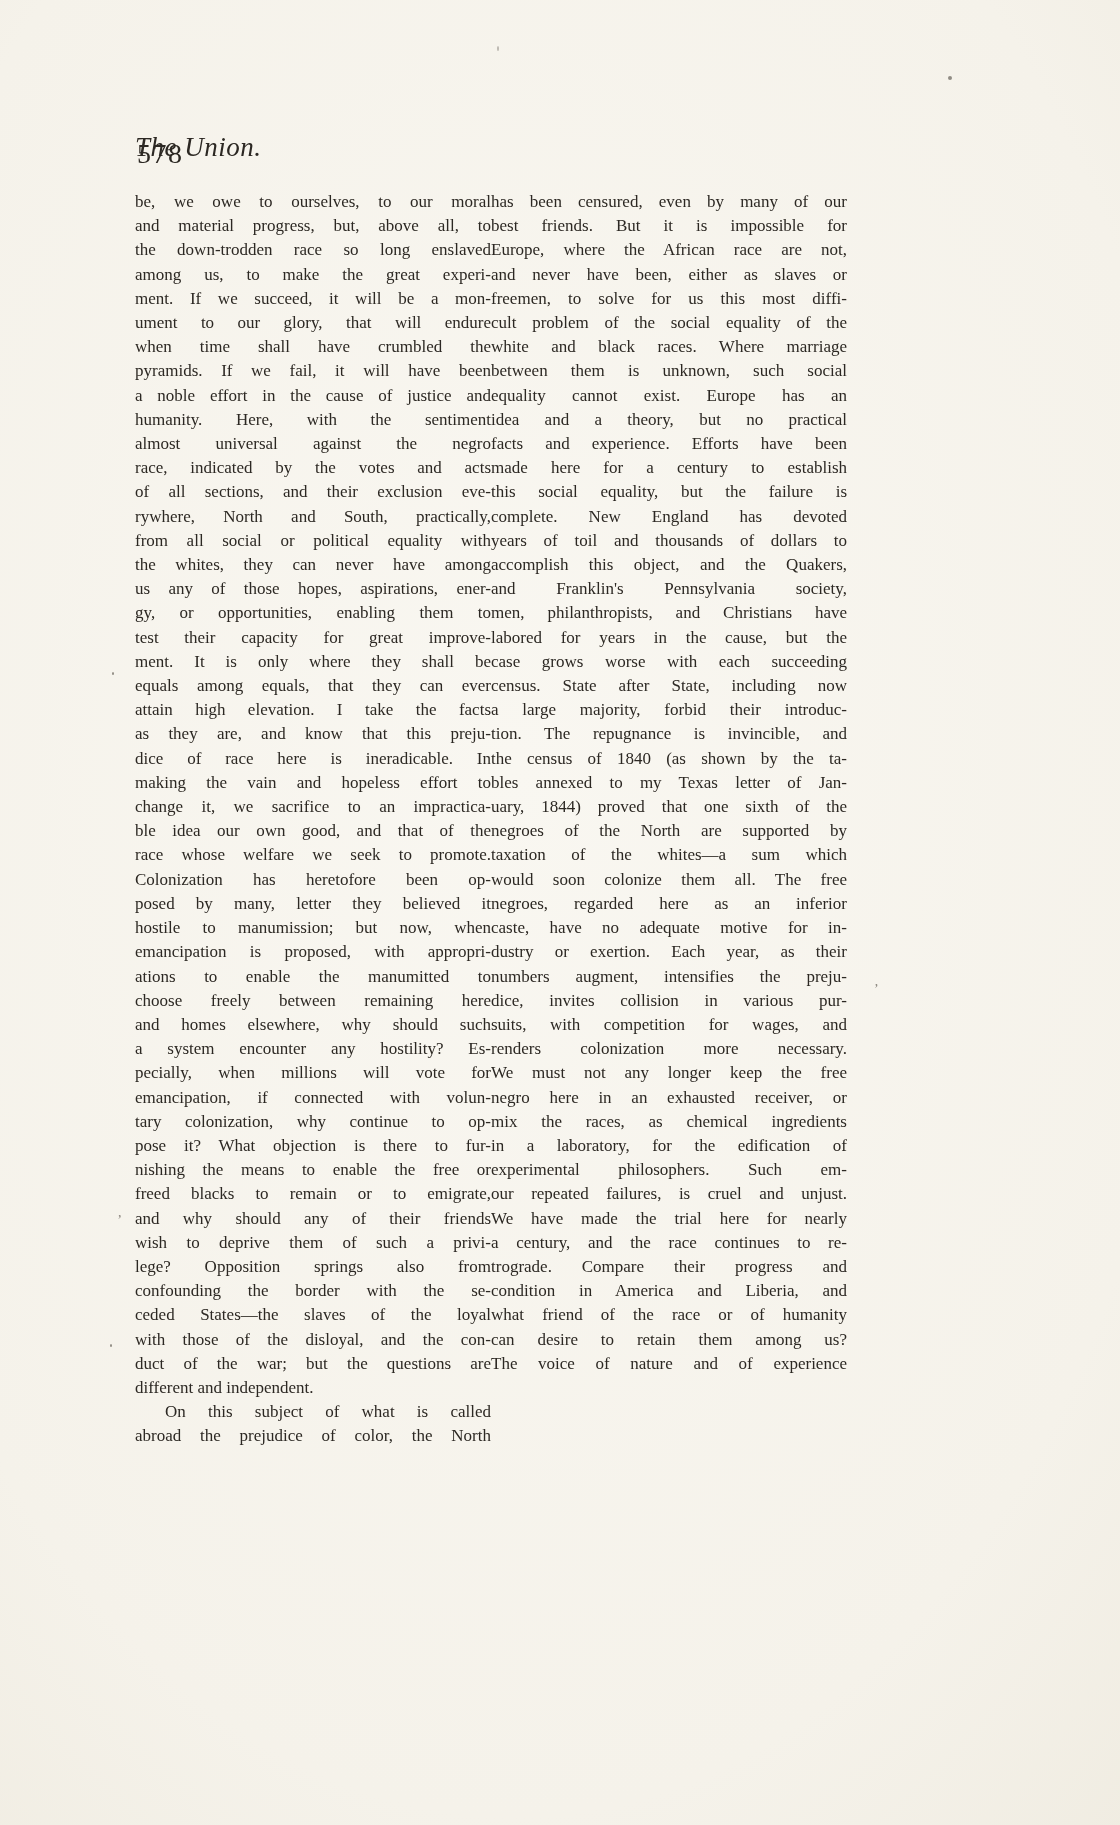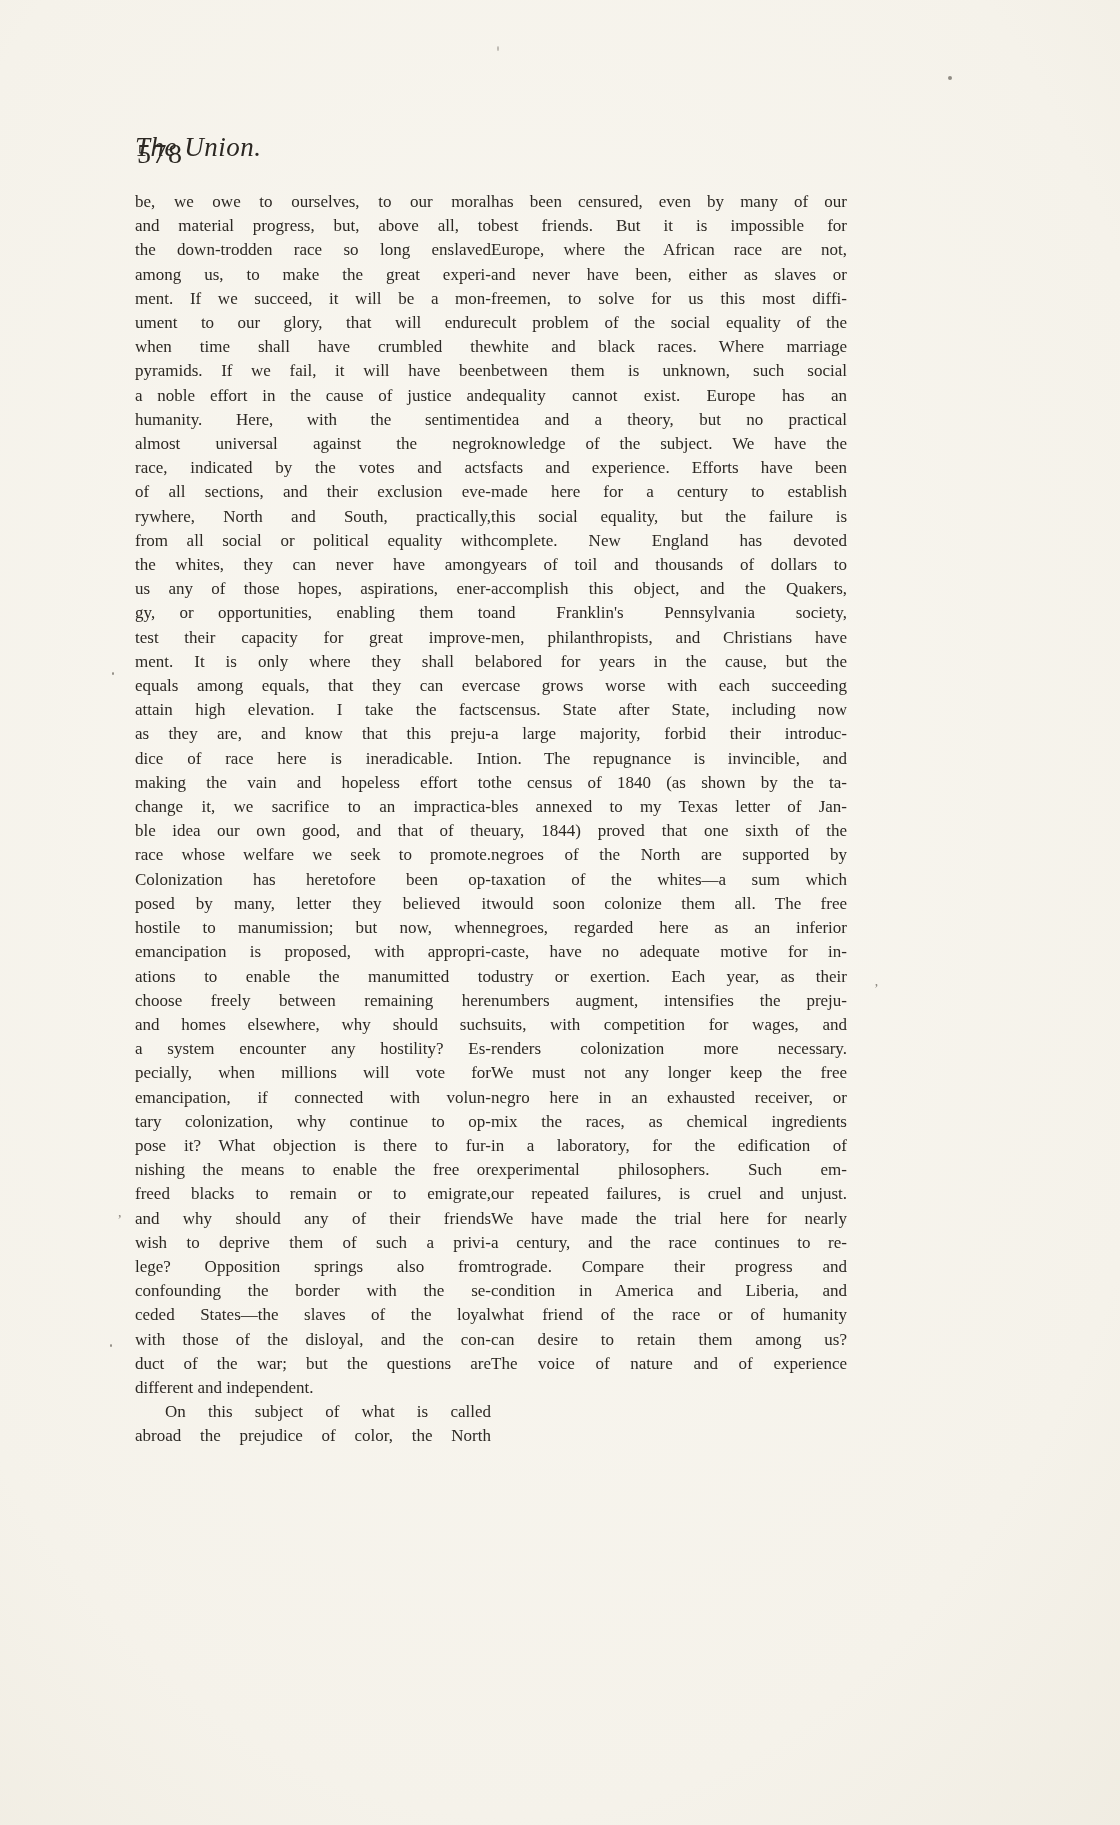--- a/index.html
+++ b/index.html
@@ -141,21 +141,20 @@
         <div class="line">has been censured, even by many of our</div>
         <div class="line">best friends.  But it is impossible for</div>
         <div class="line">Europe, where the African race are not,</div>
         <div class="line">and never have been, either as slaves or</div>
         <div class="line">freemen, to solve for us this most diffi-</div>
         <div class="line">cult problem of the social equality of the</div>
         <div class="line">white and black races.  Where marriage</div>
         <div class="line">between them is unknown, such social</div>
         <div class="line">equality cannot exist.  Europe has an</div>
         <div class="line">idea and a theory, but no practical</div>
-        <div class="line">knowledge of the subject.  We have the</div>
         <div class="line">facts and experience.  Efforts have been</div>
         <div class="line">made here for a century to establish</div>
         <div class="line">this social equality, but the failure is</div>
         <div class="line">complete.  New England has devoted</div>
         <div class="line">years of toil and thousands of dollars to</div>
         <div class="line">accomplish this object, and the Quakers,</div>
         <div class="line">and Franklin's Pennsylvania society,</div>
         <div class="line">men, philanthropists, and Christians have</div>
         <div class="line">labored for years in the cause, but the</div>
         <div class="line">case grows worse with each succeeding</div>
@@ -165,20 +164,21 @@
         <div class="line">the census of 1840 (as shown by the ta-</div>
         <div class="line">bles annexed to my Texas letter of Jan-</div>
         <div class="line">uary, 1844) proved that one sixth of the</div>
         <div class="line">negroes of the North are supported by</div>
         <div class="line">taxation of the whites—a sum which</div>
         <div class="line">would soon colonize them all.  The free</div>
         <div class="line">negroes, regarded here as an inferior</div>
         <div class="line">caste, have no adequate motive for in-</div>
         <div class="line">dustry or exertion.  Each year, as their</div>
         <div class="line">numbers augment, intensifies the preju-</div>
+        <div class="line">dice, invites collision in various pur-</div>
         <div class="line">suits, with competition for wages, and</div>
         <div class="line">renders colonization more necessary.</div>
         <div class="line">We must not any longer keep the free</div>
         <div class="line">negro here in an exhausted receiver, or</div>
         <div class="line">mix the races, as chemical ingredients</div>
         <div class="line">in a laboratory, for the edification of</div>
         <div class="line">experimental philosophers.  Such em-</div>
         <div class="line">our repeated failures, is cruel and unjust.</div>
         <div class="line">We have made the trial here for nearly</div>
         <div class="line">a century, and the race continues to re-</div>

